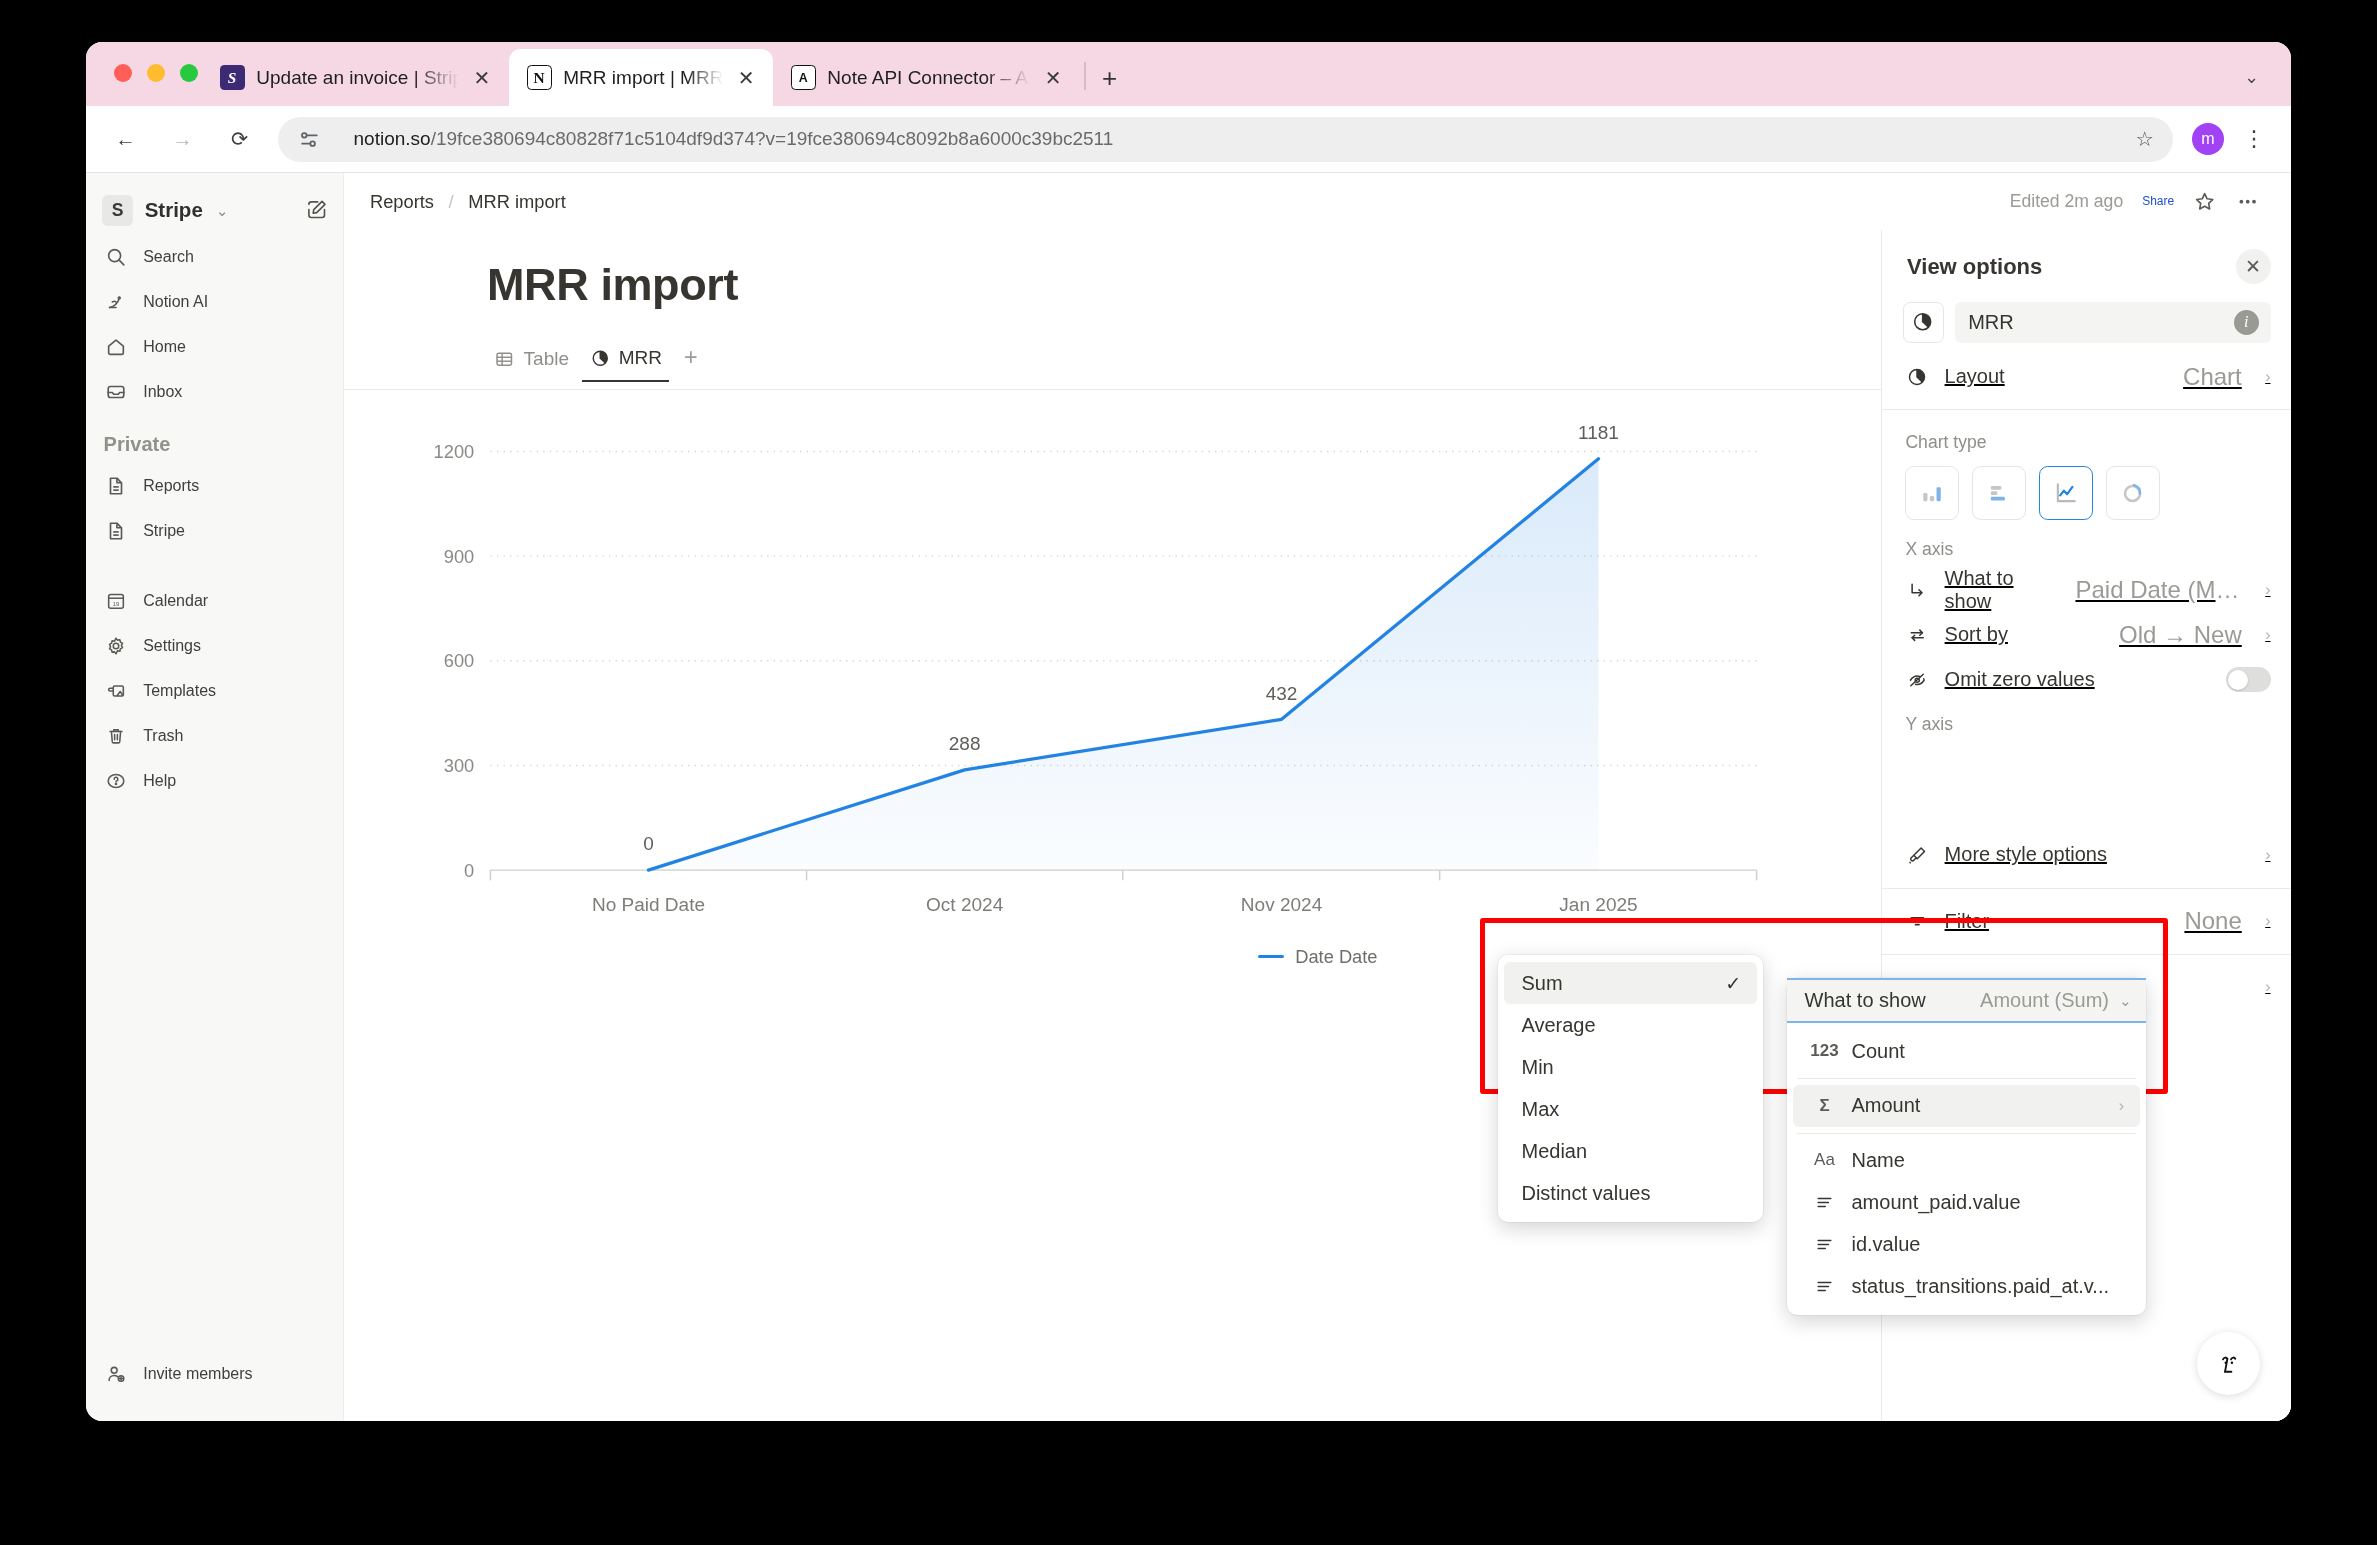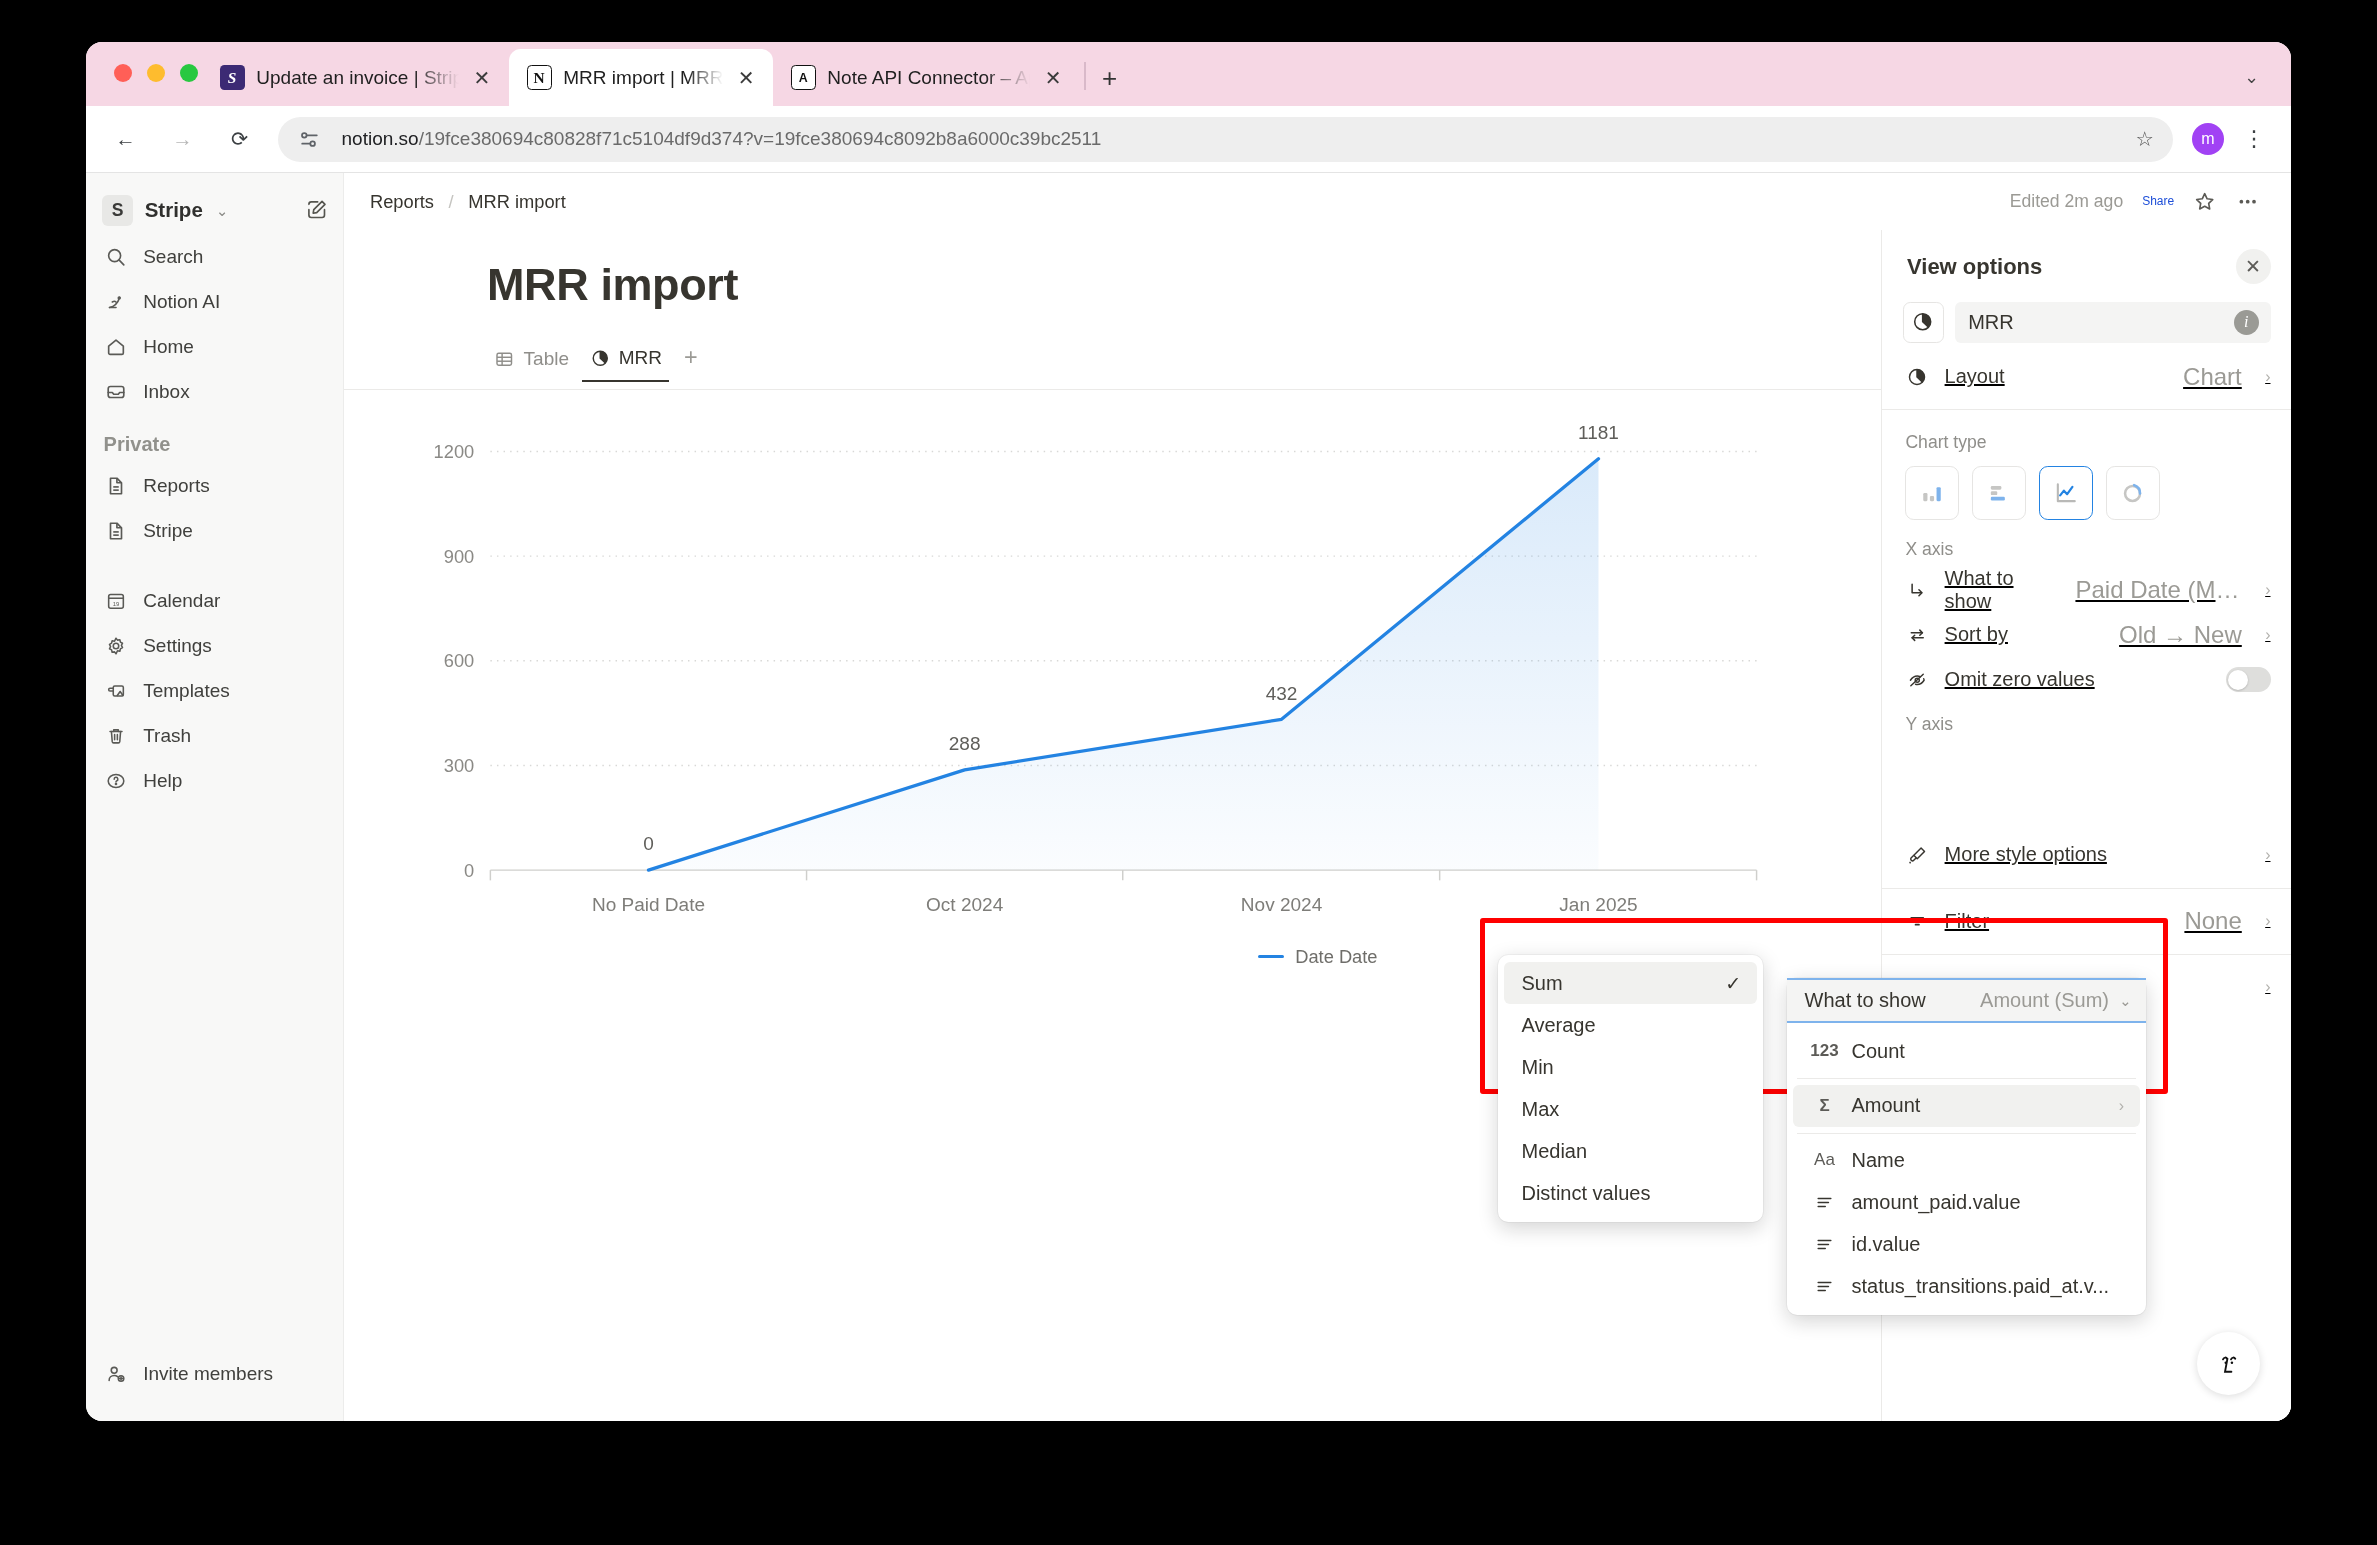--- a/index.html
+++ b/index.html
@@ -94,21 +94,21 @@
     display: flex; align-items: center; justify-content: center;
     color: #3c4043; font-size: 20.5px; cursor: pointer; flex: 0 0 auto;
   }
   .navbtn.disabled { color: #b7b7b7; }
   .omnibox {
     flex: 1; height: 45px;
     background: #eeeeee;
     border-radius: 23.4px;
     display: flex; align-items: center;
     padding: 0 19px;
-    gap: 20px;
+    gap: 32px;
   }
   .omnibox .site-icon { width: 25px; height: 25px; flex: 0 0 25px; }
   .url-text { font-size: 19px; color: #202124; white-space: nowrap; }
   .url-text .path { color: #6a6a6a; }
   .star { font-size: 20.5px; color: #555; margin-left: 10.2px; }
   .avatar-m {
     width: 32px; height: 32px; border-radius: 50%;
     background: #a142f4; color: #fff;
     display: flex; align-items: center; justify-content: center;
     font-size: 16px; flex: 0 0 auto;
@@ -140,21 +140,21 @@
   }
   .ws-name { font-size: 20.5px; font-weight: 600; color: #30302e; }
   .ws-chevron { font-size: 14.6px; color: #8a8a86; margin-left: 1.5px; }
   .ws-edit { margin-left: auto; color: #55554f; }
 
   .nav-item {
     display: flex; align-items: center; gap: 14.6px;
     height: 45px; padding: 0 14.6px 0 17.6px;
     cursor: pointer; color: #5a5a56;
   }
-  .nav-item .lbl { font-size: 19px; color: #40403d; }
+  .nav-item .lbl { font-size: 16px; color: #40403d; }
   .nav-icon { width: 25px; height: 25px; flex: 0 0 25px; display: flex; align-items: center; justify-content: center; }
   .section-label {
     font-size: 20px; color: #91918c; font-weight: 600;
     padding: 19px 17.6px 7.3px 17.6px;
   }
   .sidebar-spacer { flex: 1; }
   .invite { margin-bottom: 25px; }
 
   
   .main { flex: 1; position: relative; background: #fff; min-width: 0; display: flex; flex-direction: column; }

